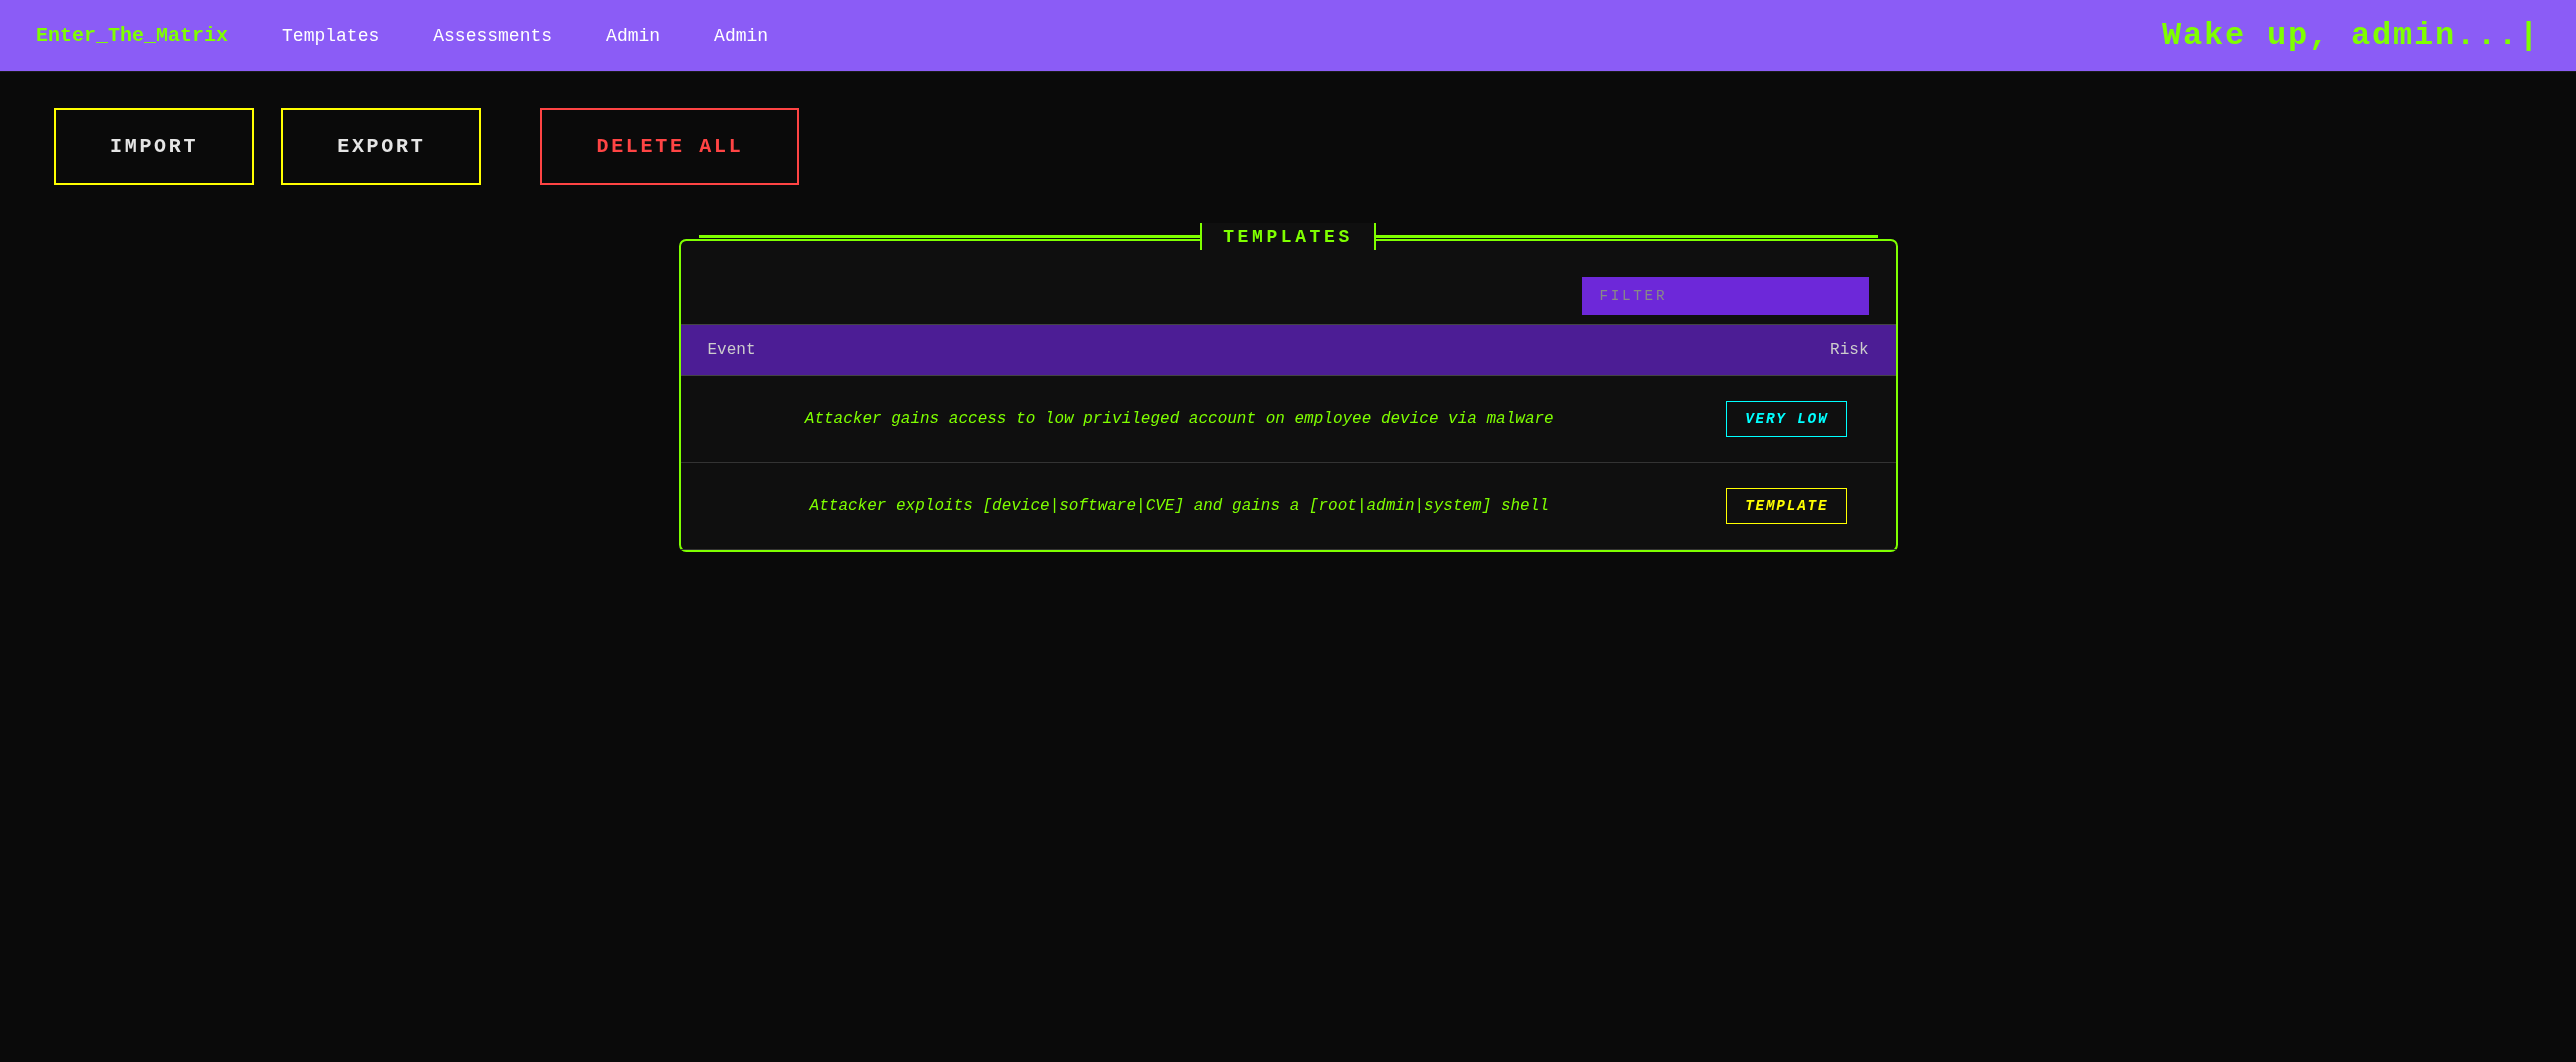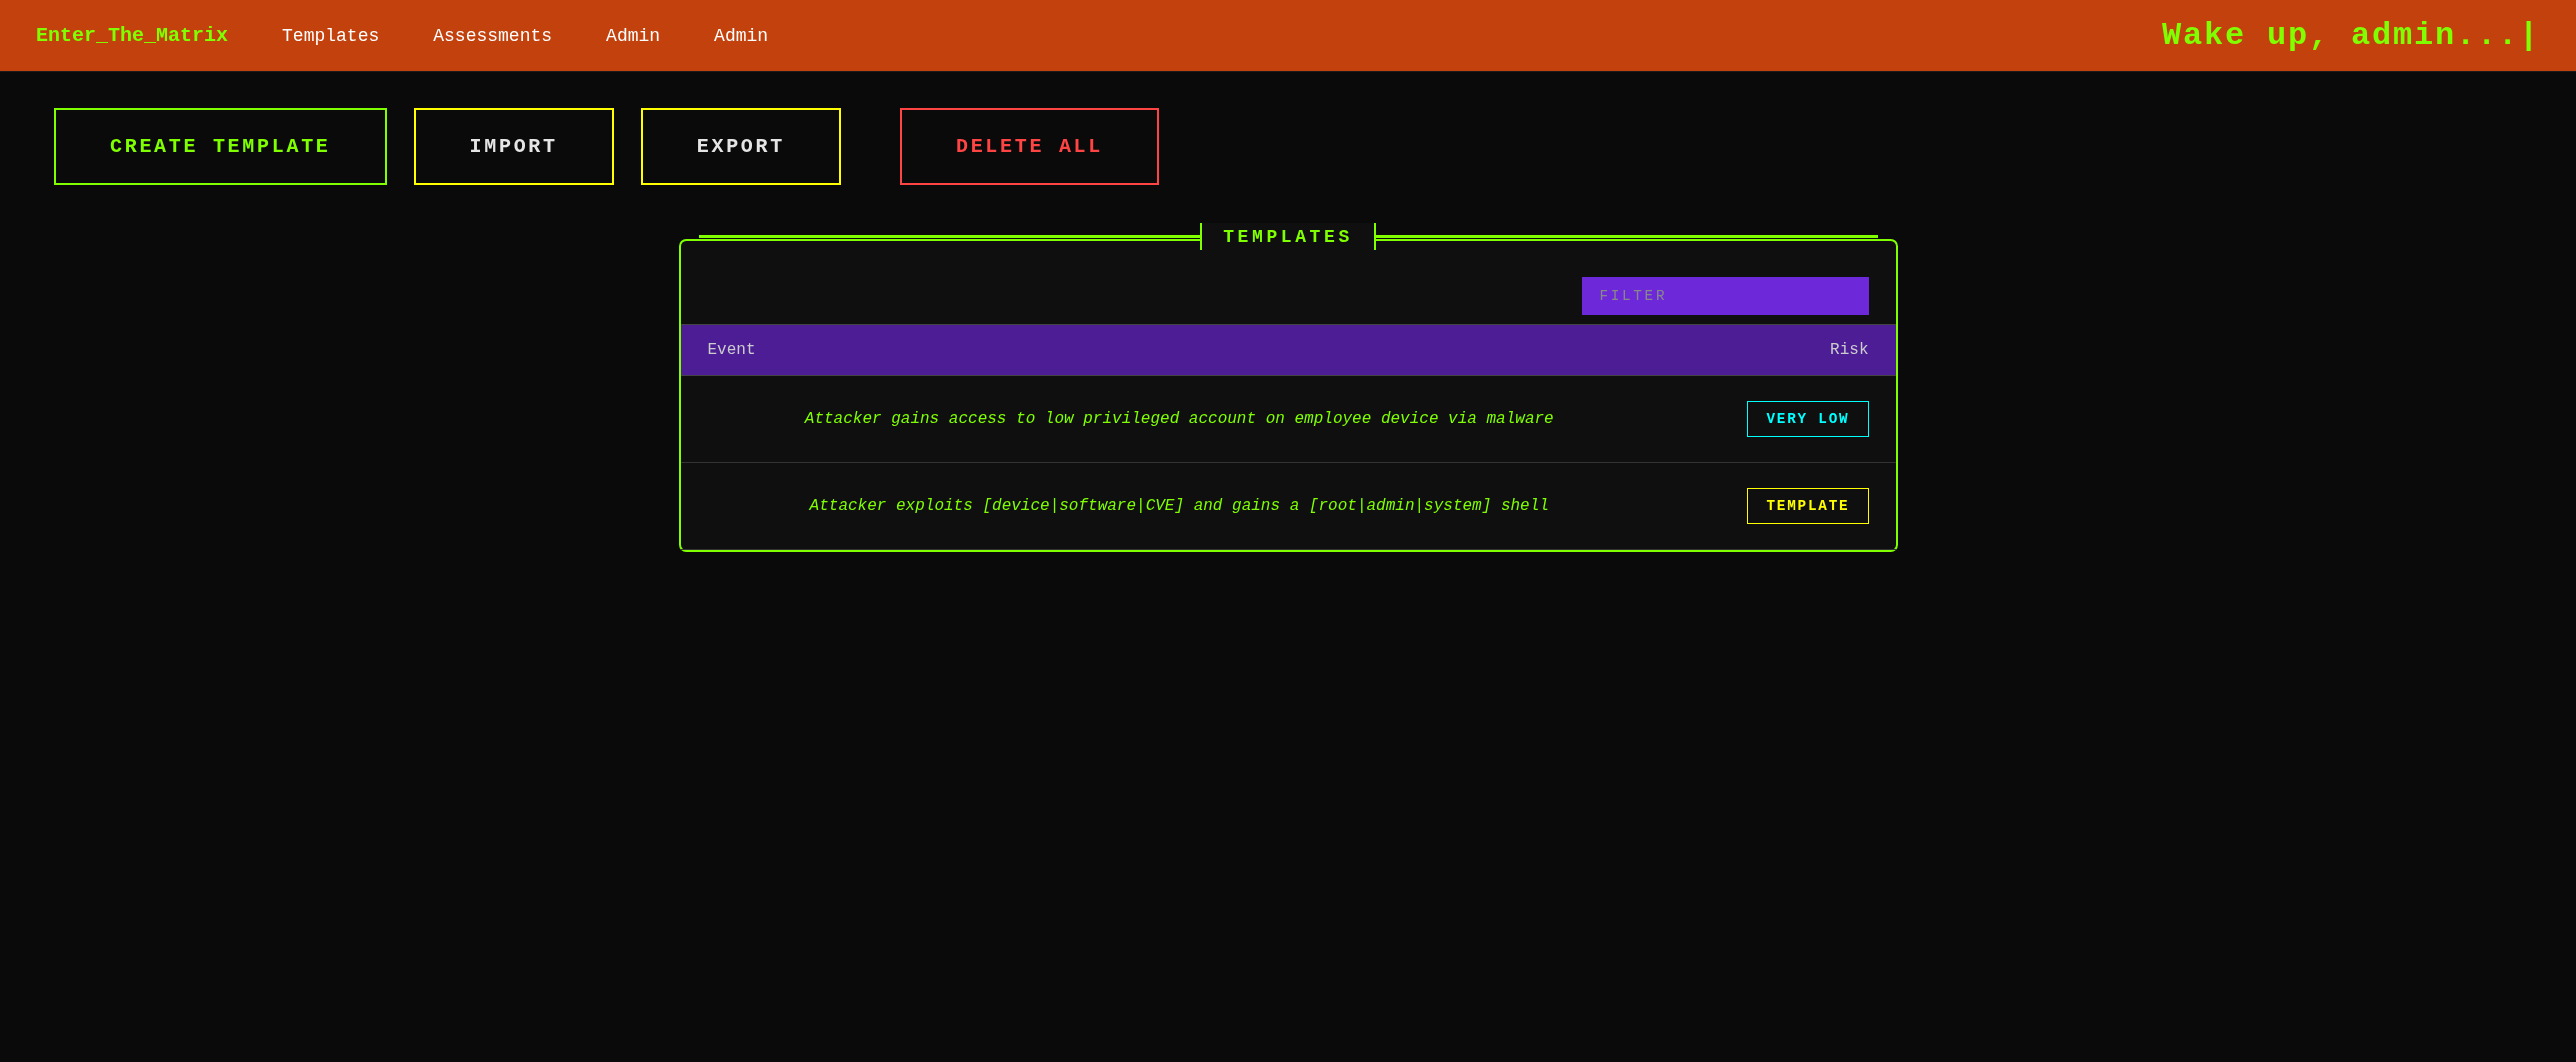--- a/index.html
+++ b/index.html
@@ -15,21 +15,21 @@
       min-height: 100vh;
       overflow-x: hidden;
     }
 
     
     .navbar {
       display: flex;
       align-items: center;
       padding: 0 36px;
       height: 72px;
-      background-color: #c2410c;
+      background-color: #8b5cf6;
       border-bottom: 0.9px solid #1a1a1a;
     }
 
     .nav-brand {
       color: #7fff00;
       font-size: 20px;
       font-weight: bold;
       margin-right: 54px;
       cursor: pointer;
       text-decoration: none;
@@ -209,22 +209,23 @@
     }
 
     .event-text {
       color: #7fff00;
       font-size: 16px;
       text-align: center;
       font-style: italic;
     }
 
     .risk-cell {
-      text-align: right;
+      text-align: center;
       white-space: nowrap;
+      font-style: italic;
     }
 
     .risk-badge {
       display: inline-block;
       padding: 9px 18px;
       font-family: 'Courier New', Courier, monospace;
       font-size: 14.3px;
       font-weight: bold;
       letter-spacing: 1.8px;
       border: 1.8px solid;
@@ -253,21 +254,20 @@
     <a class="nav-link">Admin</a>
   </div>
   <div class="nav-greeting">
     <span>Wake up, admin...</span><span class="cursor-blink">|</span>
   </div>
 </nav>
 
 <div class="main-content">
 
   <div class="action-buttons">
-    <button class="action-btn btn-green">CREATE TEMPLATE</button>
     <button class="action-btn btn-yellow">IMPORT</button>
     <button class="action-btn btn-yellow">EXPORT</button>
     <button class="action-btn btn-red">DELETE ALL</button>
   </div>
 
   <div class="templates-panel">
 
     <div class="panel-header">
       <div class="panel-header-line panel-header-left-line"></div>
       <div class="panel-title-box">TEMPLATES</div>

